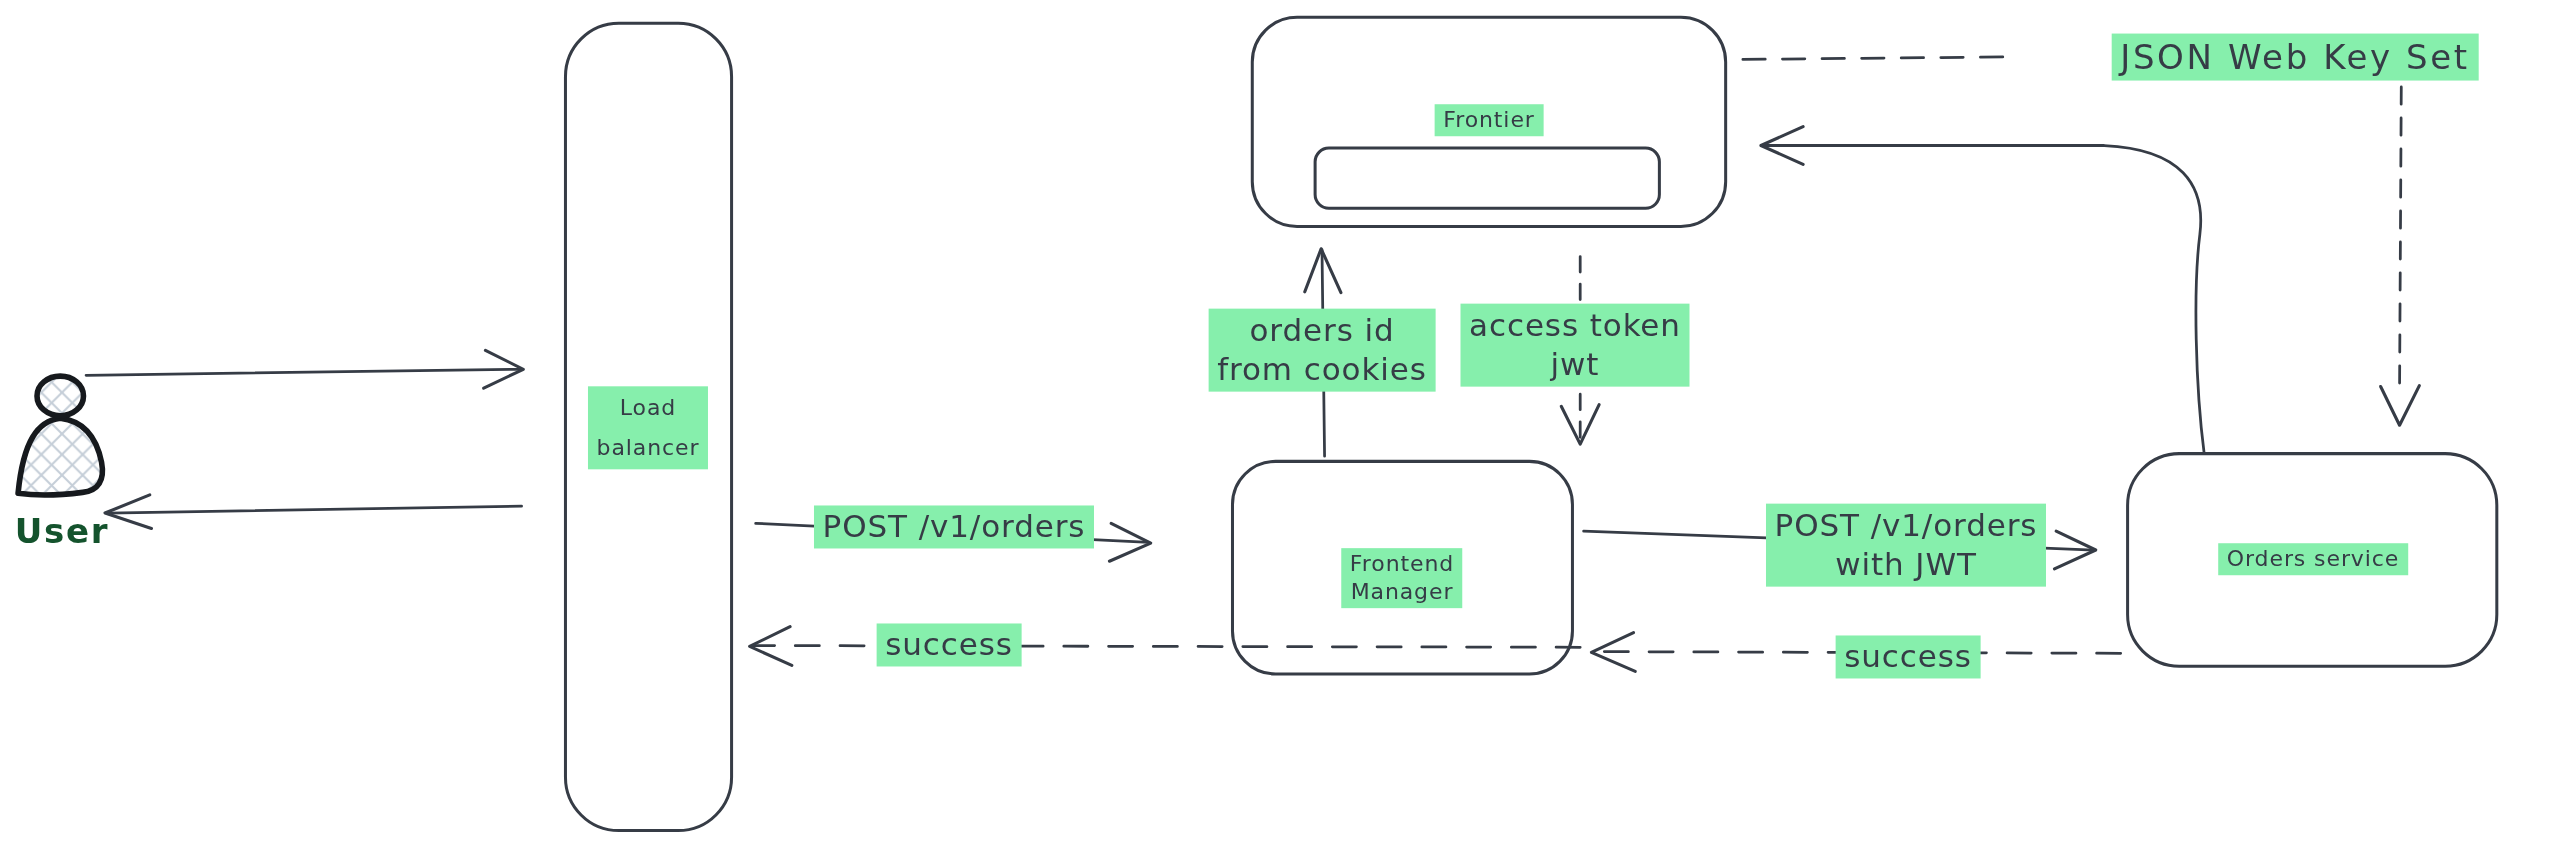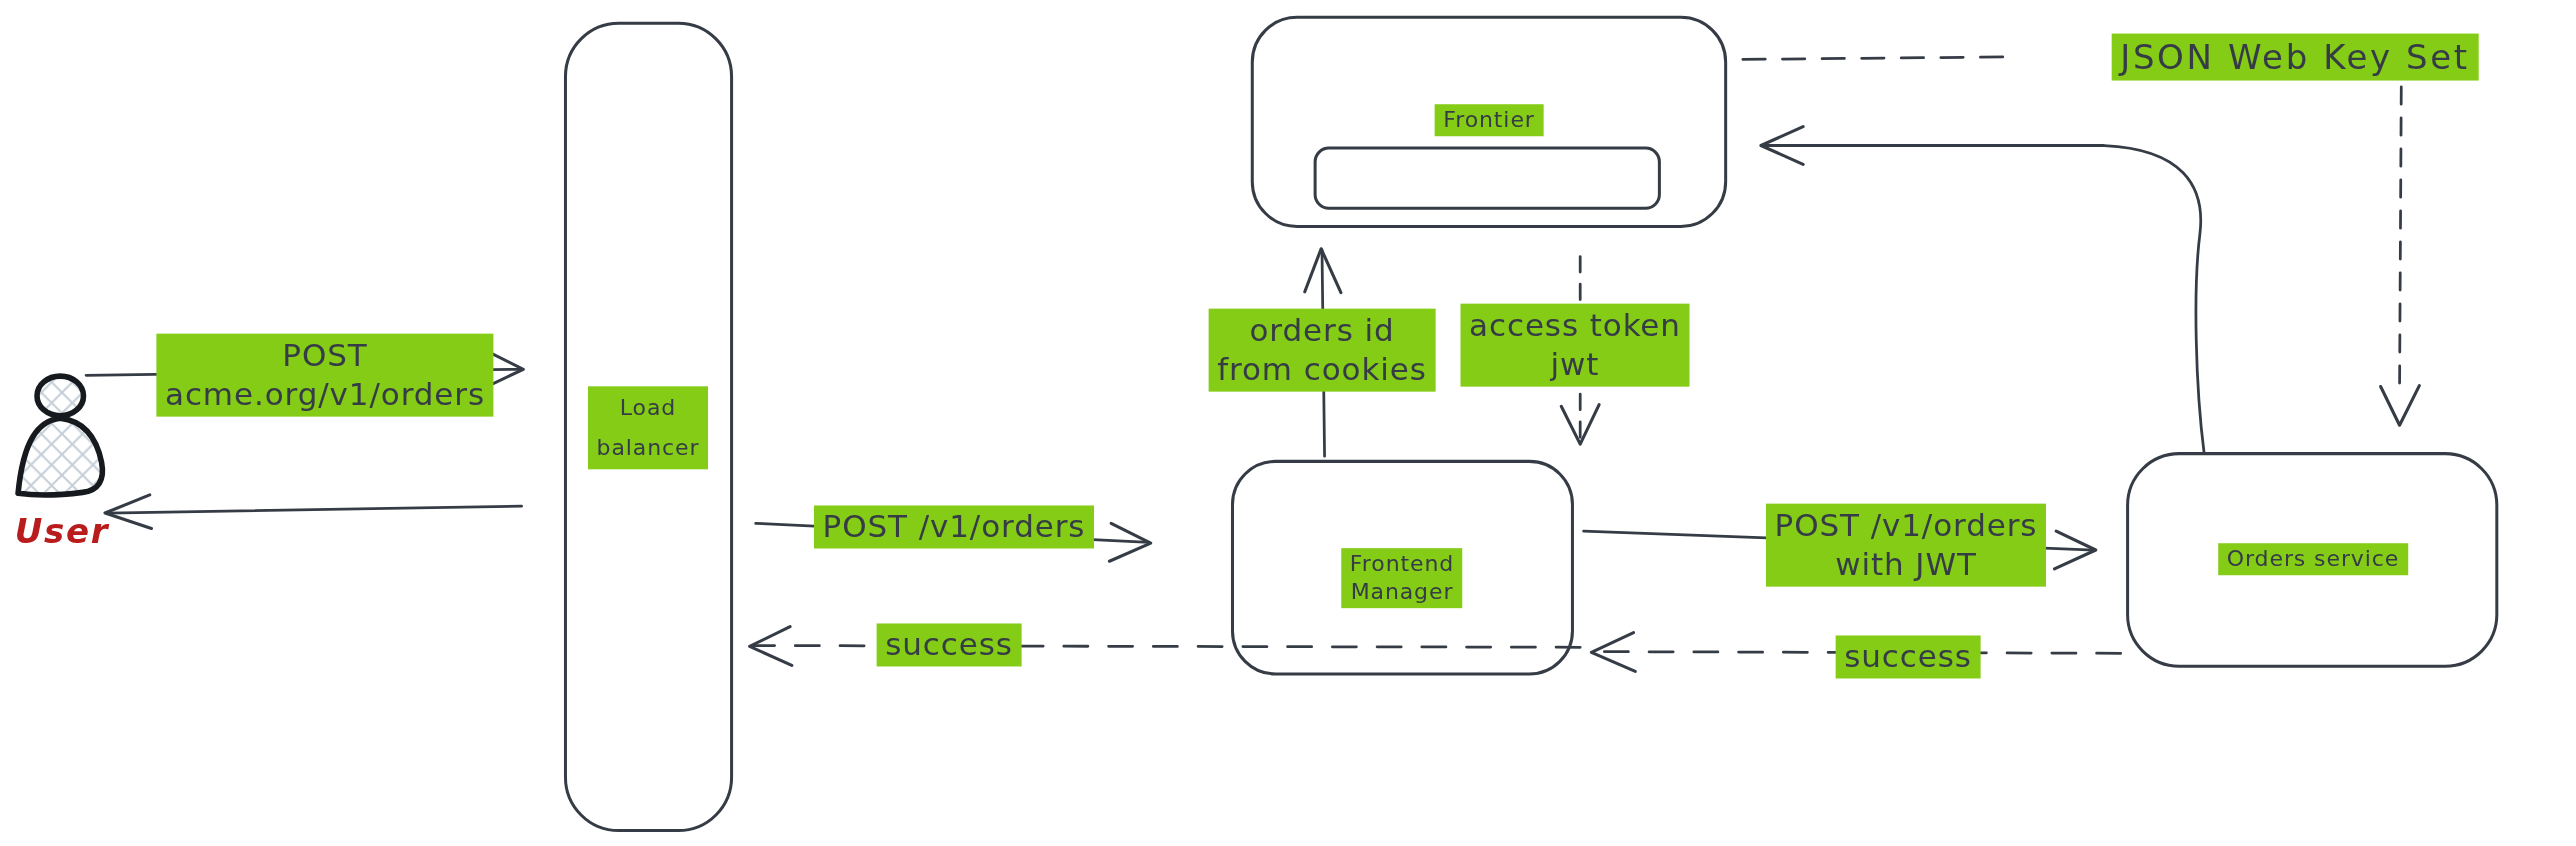--- a/index.html
+++ b/index.html
@@ -9,34 +9,34 @@
     height: 847px;
     background: #ffffff;
     font-family: "DejaVu Sans", sans-serif;
     color: #363c46;
     overflow: hidden;
   }
   svg.layer { position: absolute; left: 0; top: 0; z-index: 1; }
   .lbl {
     position: absolute;
     transform: translate(-50%, -50%);
-    background: #84cc16;
+    background: #86efac;
     text-align: center;
     white-space: nowrap;
     z-index: 2;
     font-weight: 500;
     letter-spacing: 0.9px;
     padding: 1.7px 8.6px;
     line-height: 1.28;
   }
   .lbl span { display: block; }
   .node-lbl { font-size: 22px; }
   .edge-lbl { font-size: 31px; }
   .lbl-lb { line-height: 40px; }
-  .lbl-user { font-size: 34px; font-weight: 600; color: #b91c1c; letter-spacing: 1.7px; background: transparent; font-style: italic; }
+  .lbl-user { font-size: 34px; font-weight: 600; color: #14532d; letter-spacing: 1.7px; background: transparent; }
   .lbl-jwks { font-size: 34px; letter-spacing: 2.6px; }
   .lbl-fetch { font-size: 29px; }
 </style>
 </head>
 <body>
 
 <div class="canvas">
 
   <svg class="layer" width="2576" height="847" viewBox="0 0 2993 984">
     <defs>
@@ -135,24 +135,20 @@
   </div>
 
   <div class="lbl node-lbl" style="left:2313px; top:559px;">
     <span>Orders service</span>
   </div>
 
   <div class="lbl lbl-jwks" style="left:2295px; top:57px;">
     <span>JSON Web Key Set</span>
   </div>
 
-  <div class="lbl edge-lbl" style="left:325px; top:375px;">
-    <span>POST</span>
-    <span>acme.org/v1/orders</span>
-  </div>
 
   <div class="lbl edge-lbl" style="left:954px; top:527px;">
     <span>POST /v1/orders</span>
   </div>
 
   <div class="lbl edge-lbl" style="left:949px; top:645px;">
     <span>success</span>
   </div>
 
   <div class="lbl edge-lbl" style="left:1906px; top:545px;">

